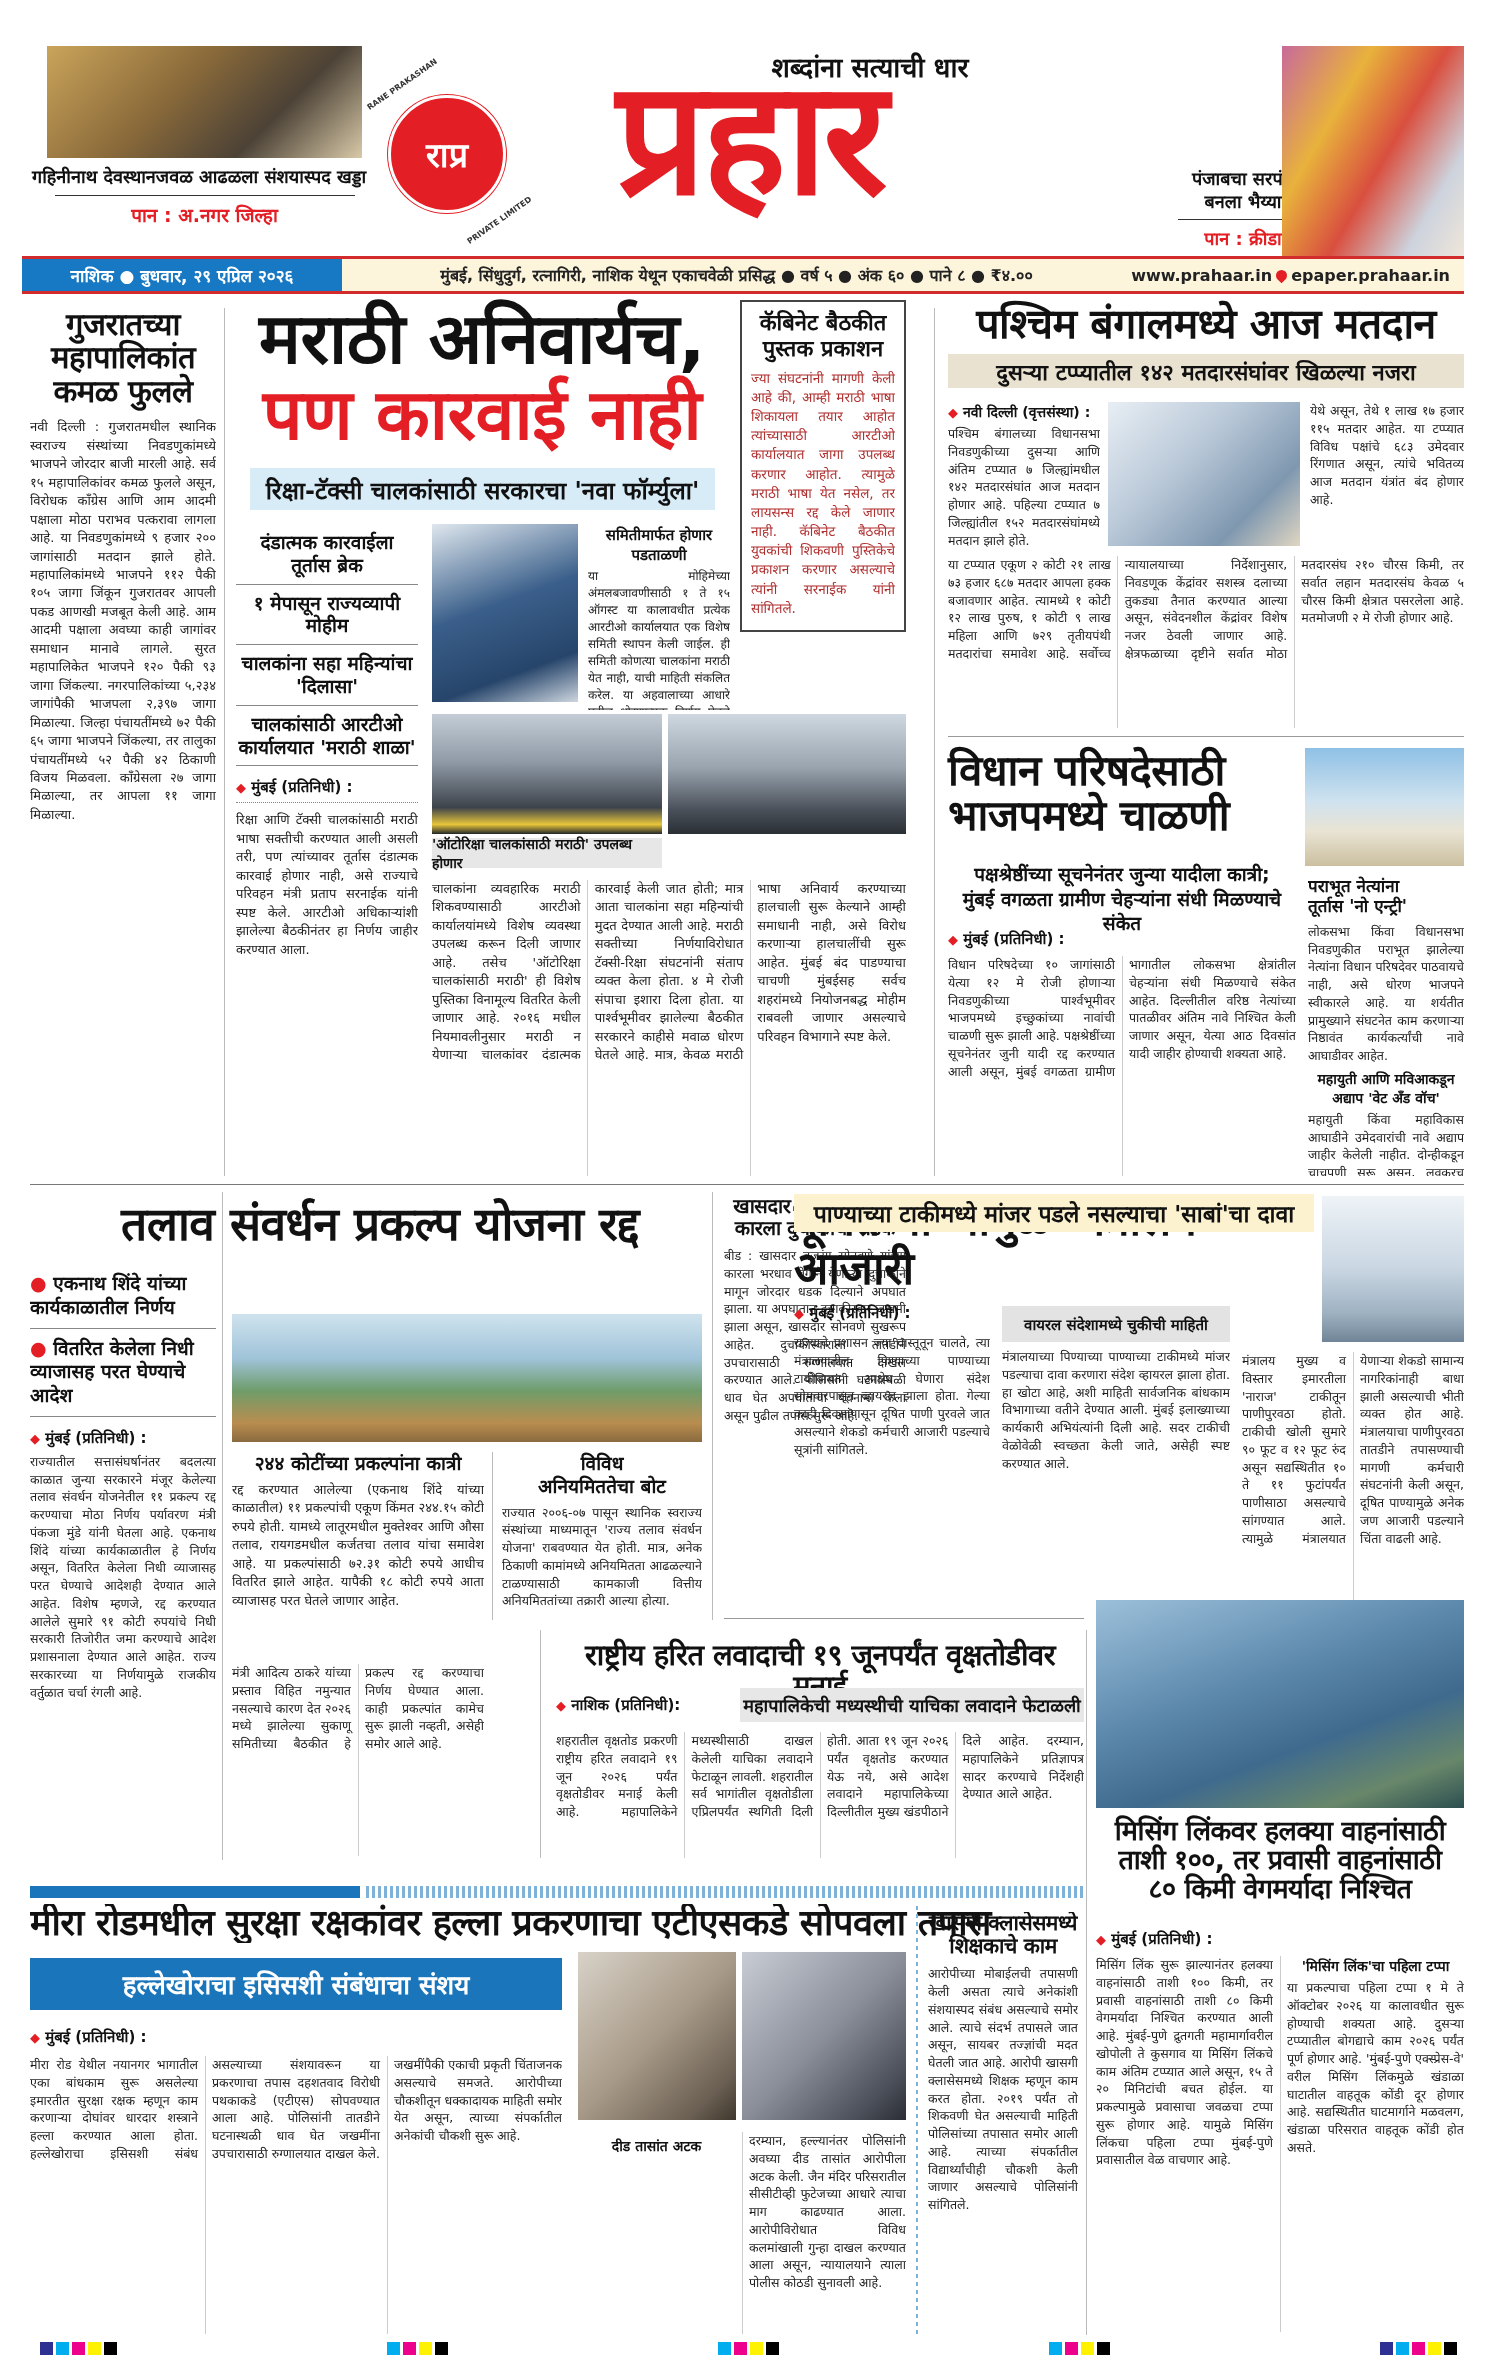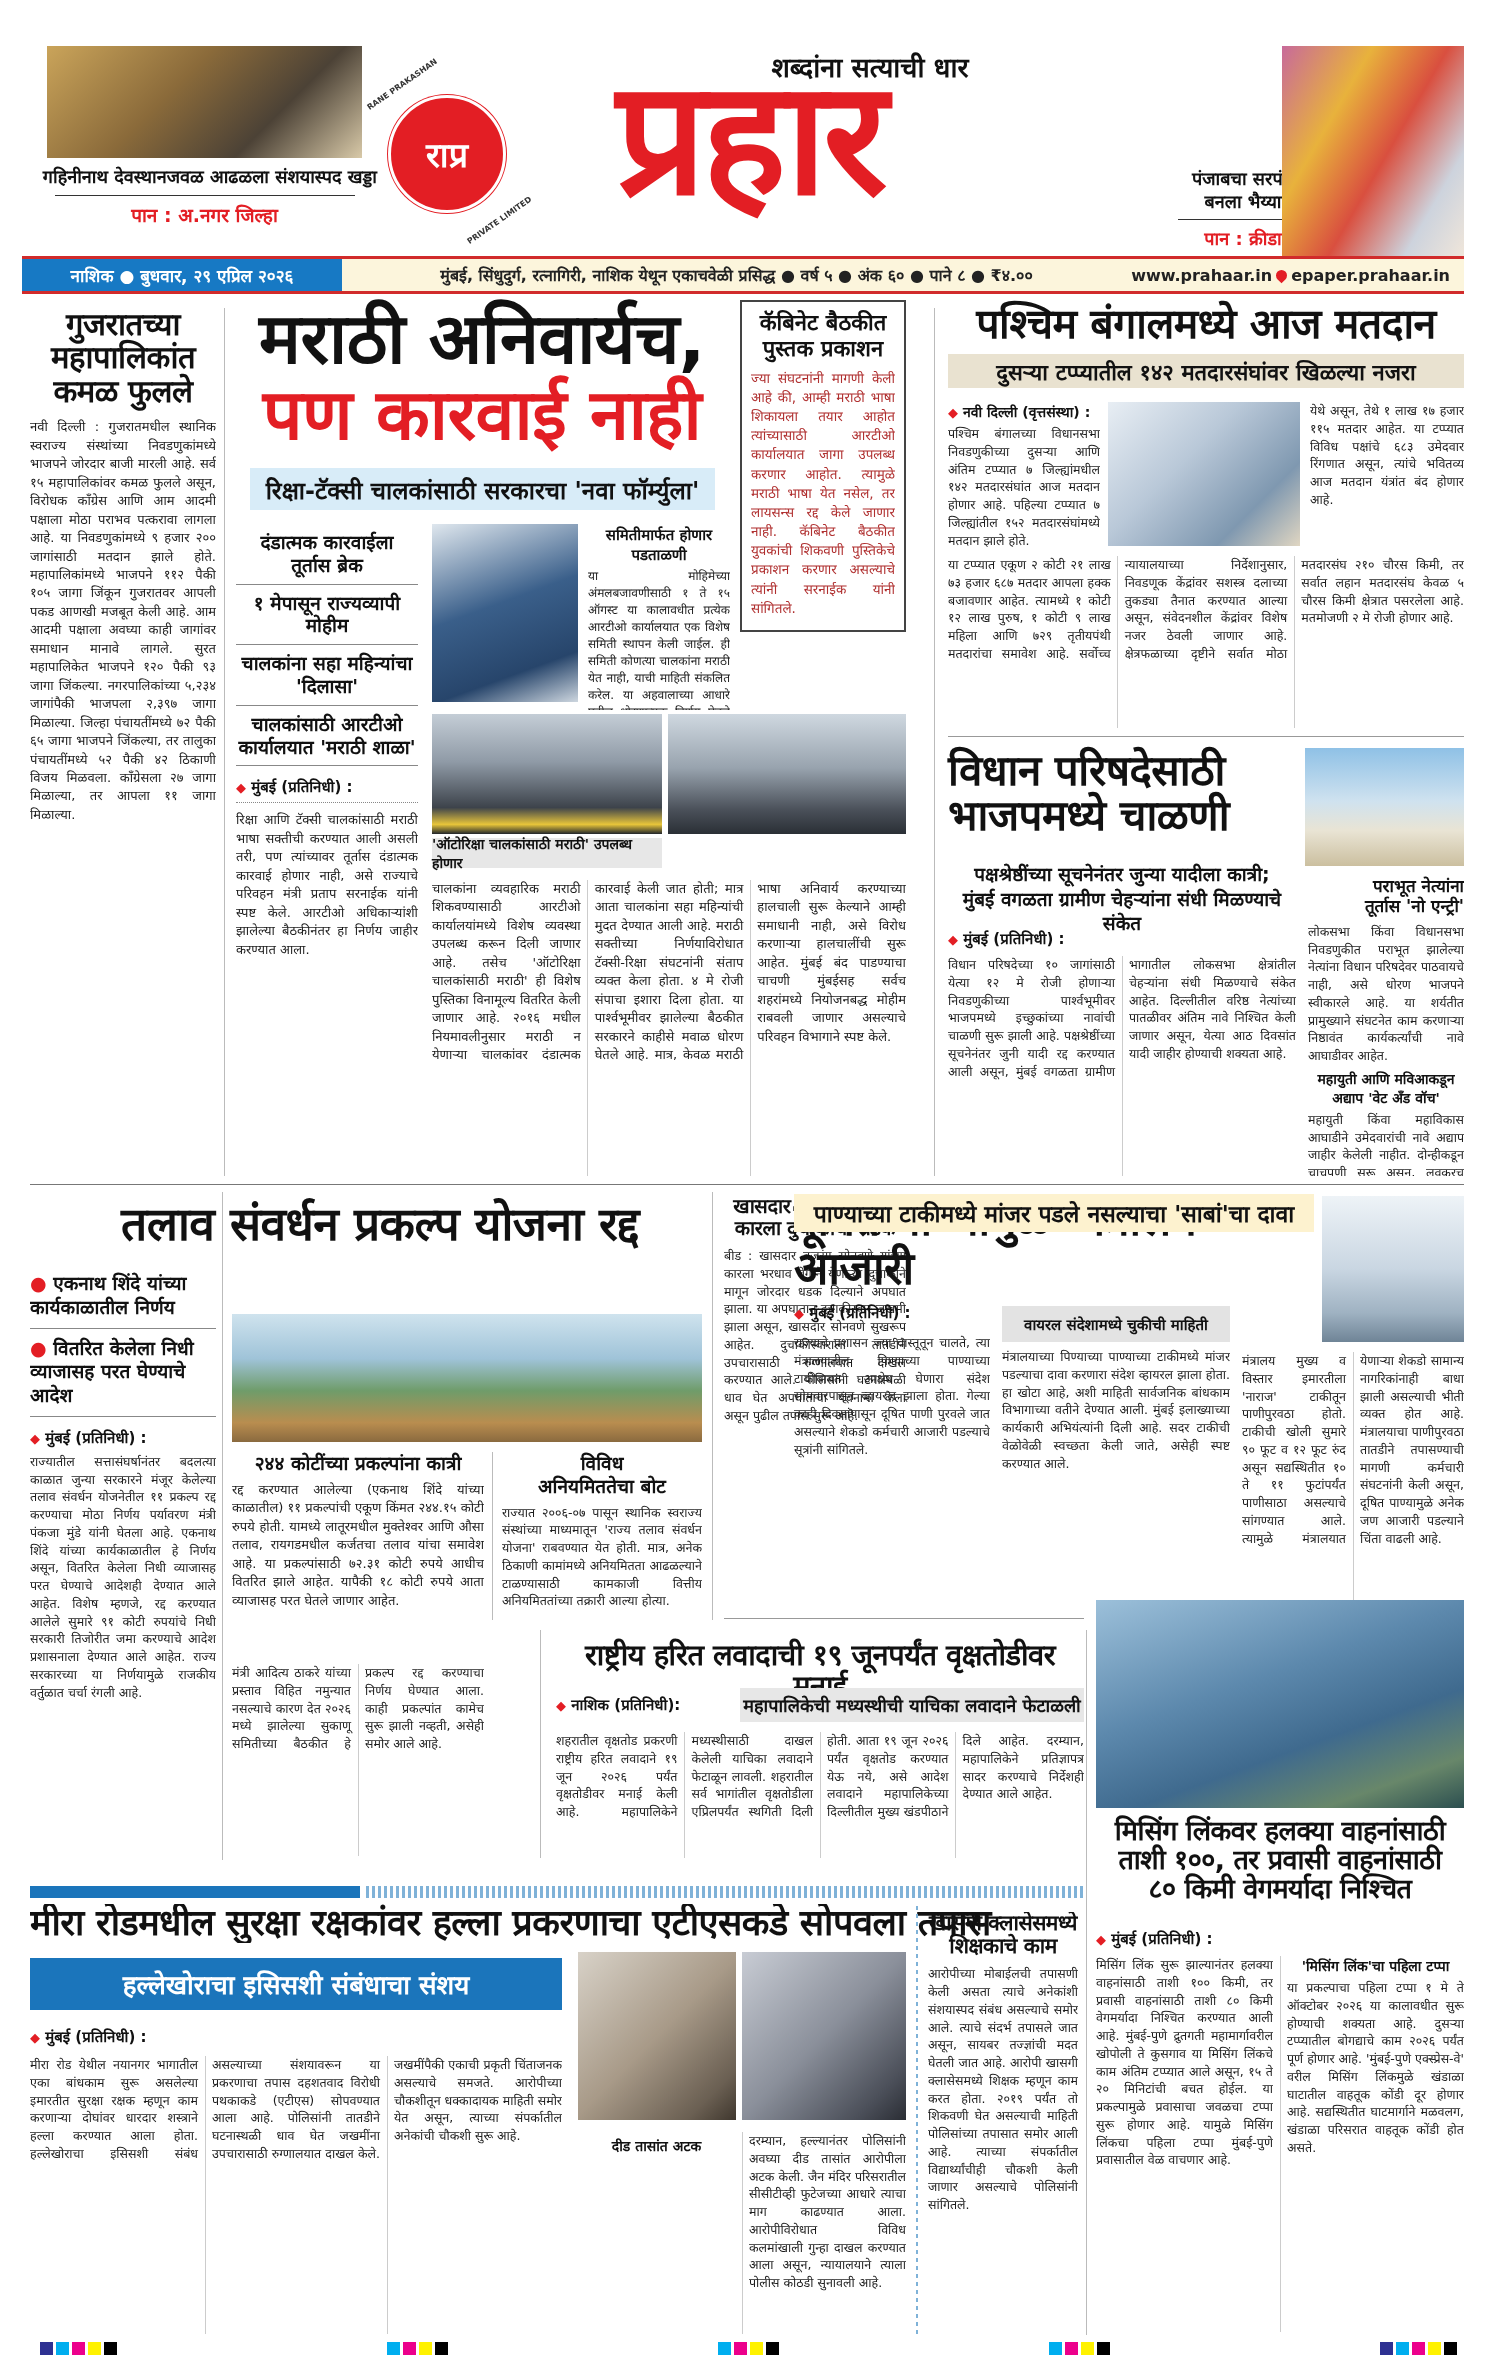--- a/index.html
+++ b/index.html
@@ -27,21 +27,21 @@
   .pin{display:inline-block;width:11px;height:11px;border-radius:50% 50% 50% 0;background:#e31e24;transform:rotate(-45deg);margin:0 4px;}
   .sq{display:inline-block;width:13px;height:13px;margin-right:3px;}
 </style>
 </head>
 <body>
 
 <div class="page">
 
   <div class="abs" style="left:32px;top:46px;width:345px;">
     <div class="ph" style="width:315px;height:112px;margin:0 auto;background:linear-gradient(135deg,#caa45a,#8a6a3a 40%,#4c4236 70%,#d8c9a8);"></div>
-    <div style="font-weight:bold;font-size:18px;line-height:1.25;text-align:right;margin-top:8px;">गहिनीनाथ देवस्थानजवळ आढळला संशयास्पद खड्डा</div>
+    <div style="font-weight:bold;font-size:18px;line-height:1.25;text-align:left;margin-top:8px;">गहिनीनाथ देवस्थानजवळ आढळला संशयास्पद खड्डा</div>
     <div class="rule" style="width:300px;margin:6px auto;border-color:#333;"></div>
     <div class="red center" style="font-weight:900;font-size:19px;">पान : अ.नगर जिल्हा</div>
   </div>
 
   <div class="abs" style="left:388px;top:95px;width:118px;height:118px;border-radius:50%;background:#e31e24;border:3px solid #fff;box-shadow:0 0 0 1px #e31e24;display:flex;align-items:center;justify-content:center;">
     <span style="color:#fff;font-weight:900;font-size:34px;">राप्र</span>
   </div>
   <div class="abs" style="left:360px;top:78px;width:90px;font-size:8px;font-weight:bold;color:#333;transform:rotate(-35deg);">RANE PRAKASHAN</div>
   <div class="abs" style="left:460px;top:212px;width:90px;font-size:8px;font-weight:bold;color:#333;transform:rotate(-35deg);">PRIVATE LIMITED</div>
 
@@ -128,21 +128,21 @@
   </div>
   <div class="abs ph" style="left:1305px;top:748px;width:159px;height:118px;background:linear-gradient(180deg,#8fc1e6,#cfe2ef 45%,#e9e4d4 70%,#cbbf9f);"></div>
   <div class="abs center" style="left:948px;top:862px;width:348px;font-weight:900;font-size:19px;line-height:1.3;">
     <div>पक्षश्रेष्ठींच्या सूचनेनंतर जुन्या यादीला कात्री;</div>
     <div>मुंबई वगळता ग्रामीण चेहऱ्यांना संधी मिळण्याचे संकेत</div>
   </div>
   <div class="abs byline" style="left:948px;top:928px;"><span class="dm">◆</span> <span>मुंबई (प्रतिनिधी) :</span></div>
   <div class="abs cols2 body-txt" style="left:948px;top:956px;width:348px;height:220px;font-size:12.5px;">विधान परिषदेच्या १० जागांसाठी येत्या १२ मे रोजी होणाऱ्या निवडणुकीच्या पार्श्वभूमीवर भाजपमध्ये इच्छुकांच्या नावांची चाळणी सुरू झाली आहे. पक्षश्रेष्ठींच्या सूचनेनंतर जुनी यादी रद्द करण्यात आली असून, मुंबई वगळता ग्रामीण भागातील लोकसभा क्षेत्रांतील चेहऱ्यांना संधी मिळण्याचे संकेत आहेत. दिल्लीतील वरिष्ठ नेत्यांच्या पातळीवर अंतिम नावे निश्चित केली जाणार असून, येत्या आठ दिवसांत यादी जाहीर होण्याची शक्यता आहे.</div>
 
   <div class="abs" style="left:1308px;top:876px;width:156px;height:300px;overflow:hidden;">
-    <div style="font-weight:900;font-size:17px;text-align:right;line-height:1.2;">
+    <div style="font-weight:900;font-size:17px;text-align:left;line-height:1.2;">
       <div>पराभूत नेत्यांना</div>
       <div>तूर्तास 'नो एन्ट्री'</div>
     </div>
     <div class="body-txt" style="font-size:12.5px;margin-top:6px;">लोकसभा किंवा विधानसभा निवडणुकीत पराभूत झालेल्या नेत्यांना विधान परिषदेवर पाठवायचे नाही, असे धोरण भाजपने स्वीकारले आहे. या शर्यतीत प्रामुख्याने संघटनेत काम करणाऱ्या निष्ठावंत कार्यकर्त्यांची नावे आघाडीवर आहेत.</div>
     <div class="crosshead">महायुती आणि मविआकडून अद्याप 'वेट अँड वॉच'</div>
     <div class="body-txt" style="font-size:12.5px;">महायुती किंवा महाविकास आघाडीने उमेदवारांची नावे अद्याप जाहीर केलेली नाहीत. दोन्हीकडून चाचपणी सुरू असून, लवकरच चित्र स्पष्ट होईल.</div>
   </div>
 
   <div class="abs rule" style="left:30px;top:1184px;width:1434px;border-color:#777;"></div>
 

